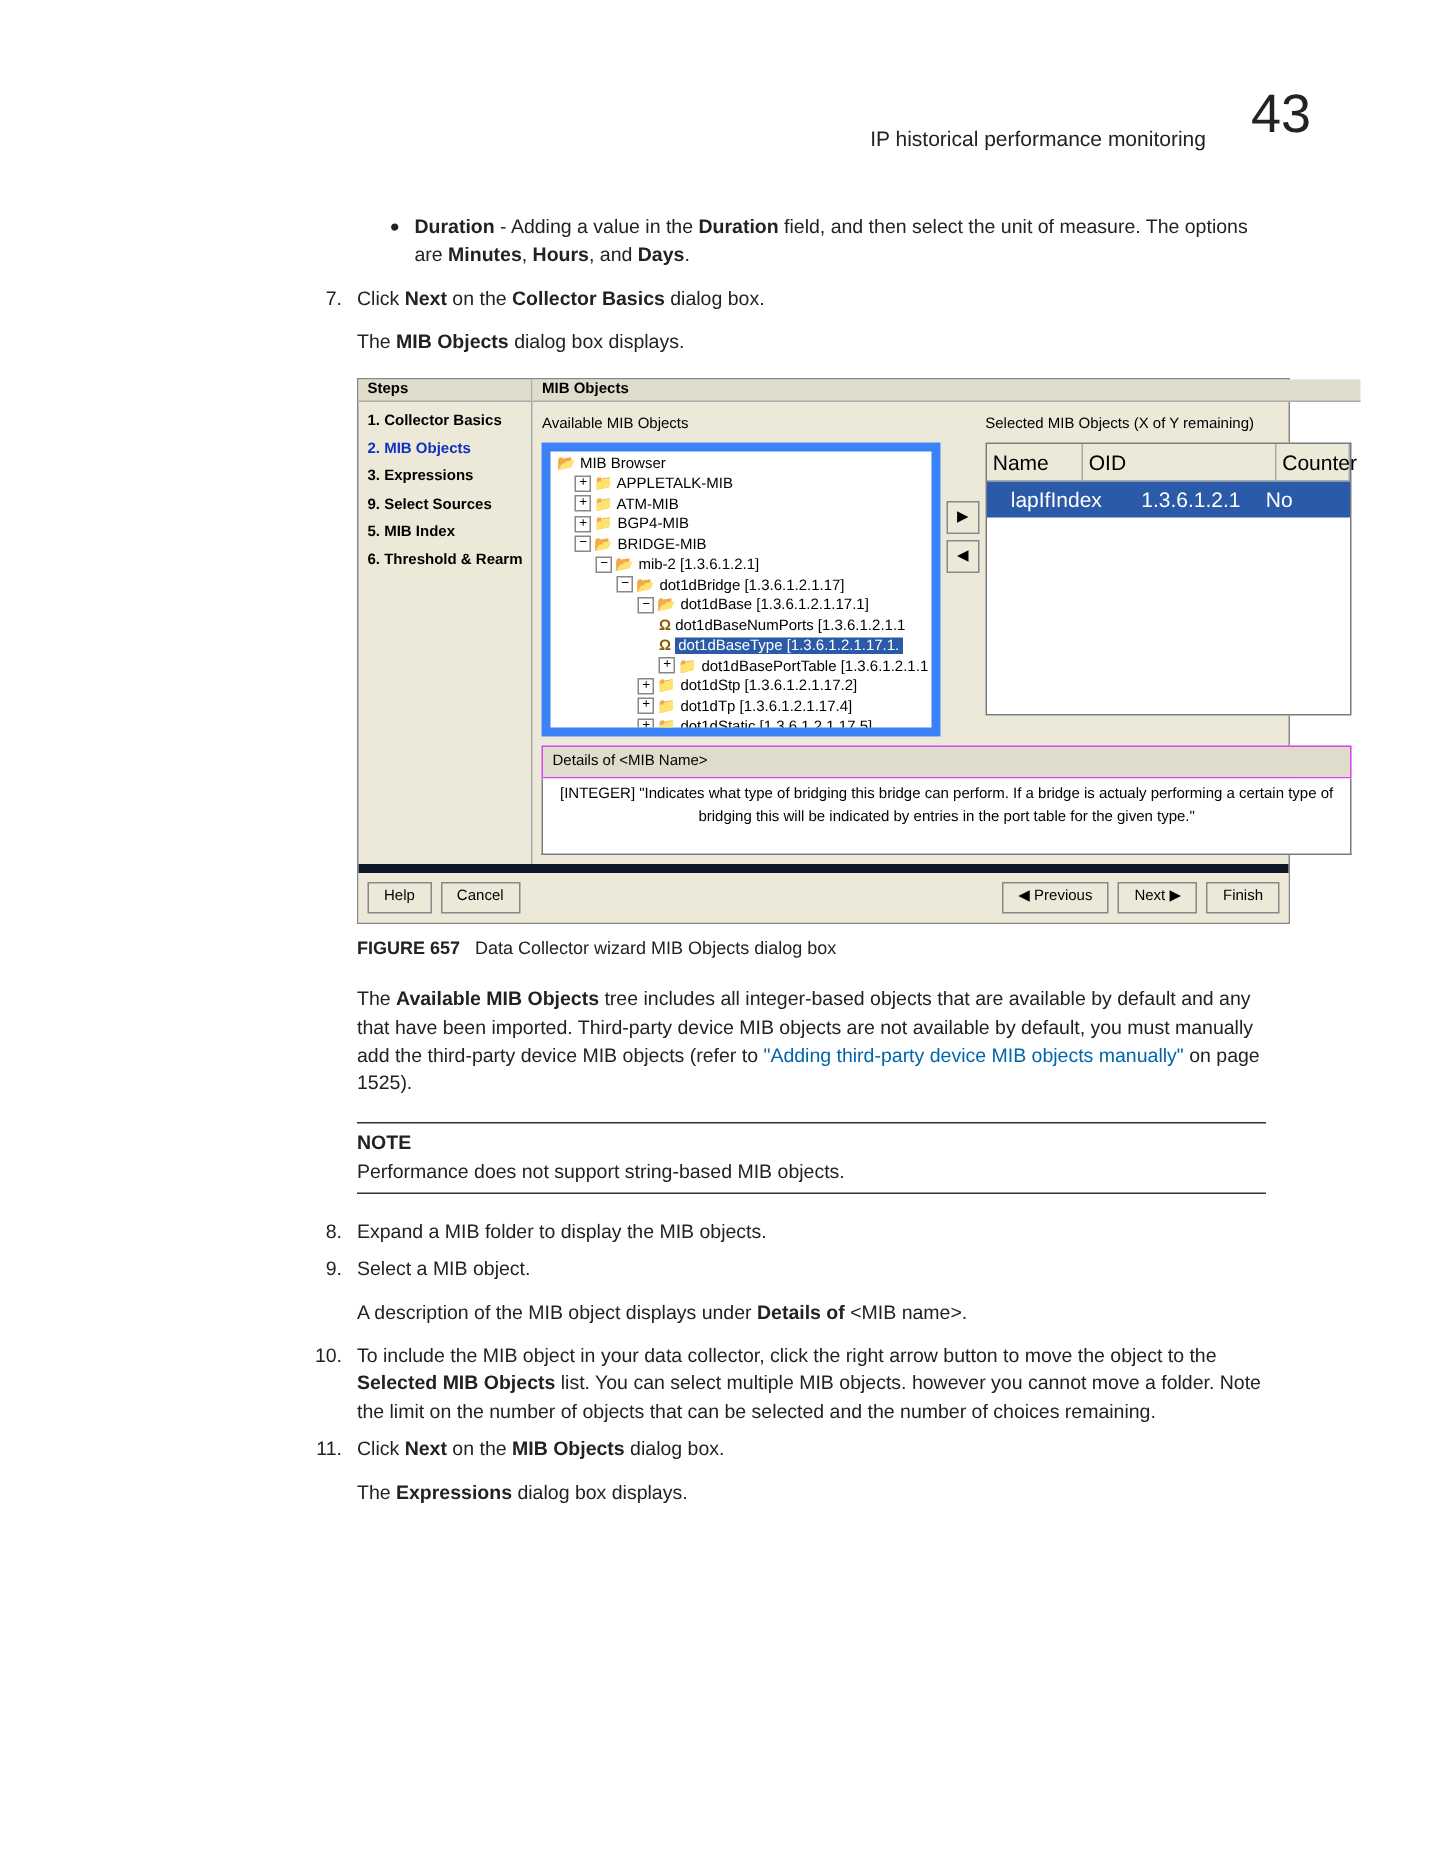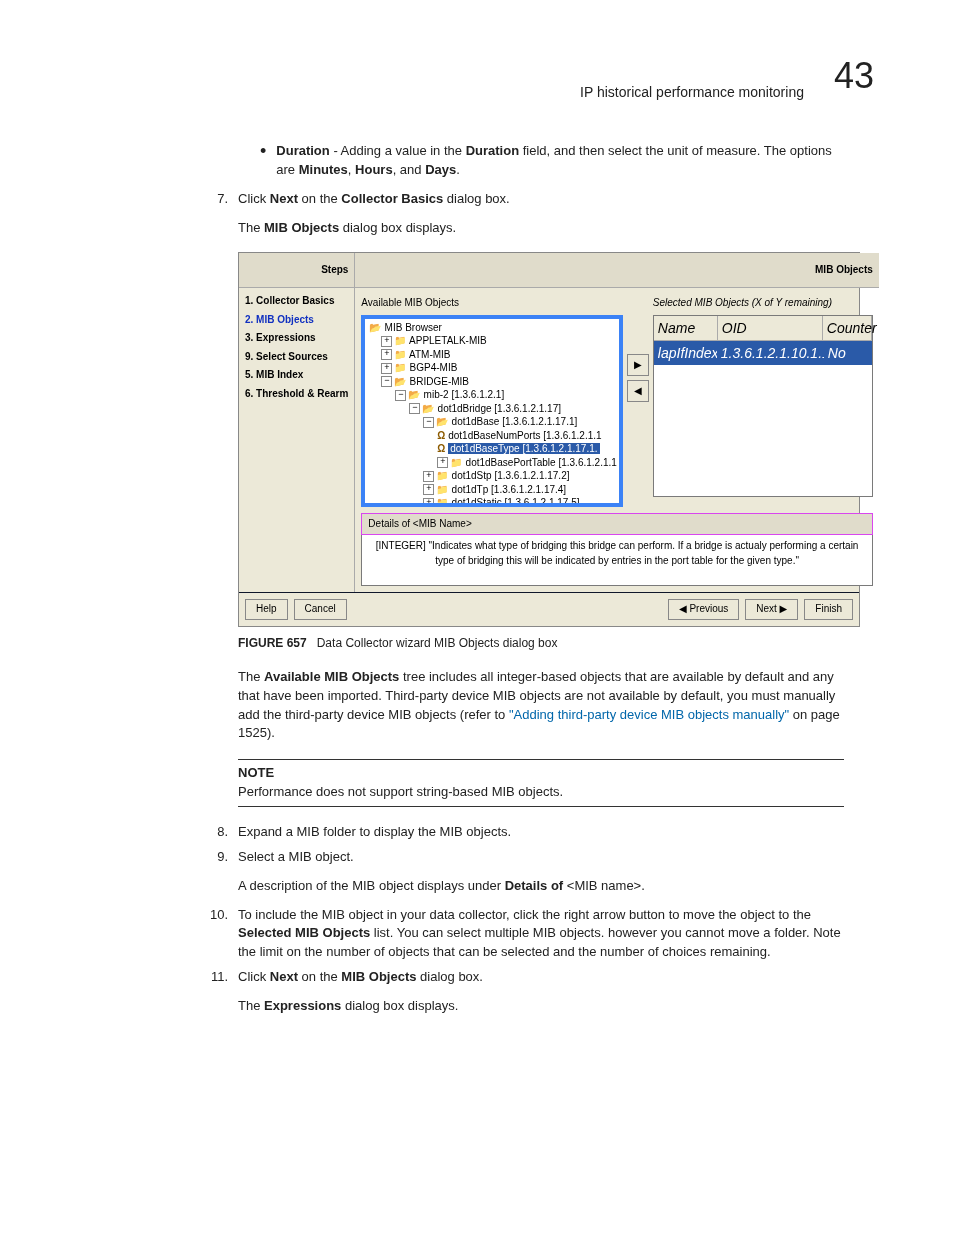--- a/index.html
+++ b/index.html
@@ -45,80 +45,79 @@
     width: 620px;
   }
   .dialog .panes { display: flex; }
   .steps-pane {
     width: 130px;
     border-right: 1px solid #aaa;
   }
   .steps-pane .pane-title, .right-pane .pane-title {
     background: #e0dccb;
     font-weight: bold;
-    padding: 10px 6px;
+    padding: 0 6px;
     border-bottom: 1px solid #aaa;
-    text-align: right;
   }
   .steps-list { padding: 4px 6px; }
   .steps-list div { padding: 2px 0; white-space: nowrap; font-weight: bold; }
   .steps-list .cur { color: #1030c0; }
   .right-pane { flex: 1; display: flex; flex-direction: column; }
   .mib-body { display: flex; padding: 6px; gap: 4px; }
   .avail-col { flex: 1; }
   .avail-col .col-title { padding: 2px 0 4px; }
   .tree {
     background: #fff;
-    border: 4px solid #3b82f6;
+    border: 6px solid #3b82f6;
     height: 180px;
     padding: 2px;
     overflow: hidden;
     line-height: 1.35;
   }
   .arrow-col { display: flex; flex-direction: column; gap: 4px; justify-content: flex-start; padding-top: 60px; }
   .arrow-btn {
     width: 20px; height: 20px;
     border: 1px solid #888;
     background: #ece9d8;
     display: flex; align-items: center; justify-content: center;
     font-size: 10px;
   }
-  .sel-col { width: 220px; font-style: italic; }
+  .sel-col { width: 244px; }
   .sel-col .col-title { padding: 2px 0 4px; }
   .sel-table {
     background: #fff;
     border: 1px solid #7a7a7a;
     height: 180px;
     font-size: 14px;
   }
   .sel-head { display:flex; background:#ece9d8; border-bottom:1px solid #aaa; }
   .sel-head div { padding:2px 4px; border-right:1px solid #aaa; }
   .sel-row { display:flex; background:#2a5aa8; color:#fff; }
-  .sel-row div { padding:2px 4px; white-space:nowrap; overflow:hidden; }
+  .sel-row div { padding:2px 16px; white-space:nowrap; overflow:hidden; }
   .c1 { width: 55px; }
   .c2 { flex:1; }
   .c3 { width: 40px; }
   .details-pane { padding: 0 6px 6px; }
   .details-title {
     background: #e0dccb;
     border: 1px solid #d946ef;
     padding: 3px 6px;
     font-size: 10px;
   }
   .details-box {
     background: #fff;
     border: 1px solid #7a7a7a;
     border-top: none;
     padding: 4px 6px;
     height: 42px;
     font-size: 10px;
     text-align: center;
   }
   .dialog-footer {
-    border-top: 1px solid #0f172a;
+    border-top: 6px solid #0f172a;
     padding: 6px;
     display: flex;
     justify-content: space-between;
     background: #ece9d8;
   }
   .dbtn {
     border: 1px solid #888;
     background: #ece9d8;
     padding: 2px 10px;
     font-size: 10px;

